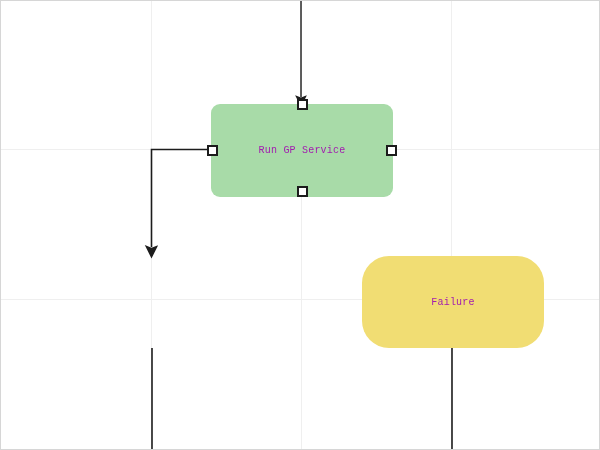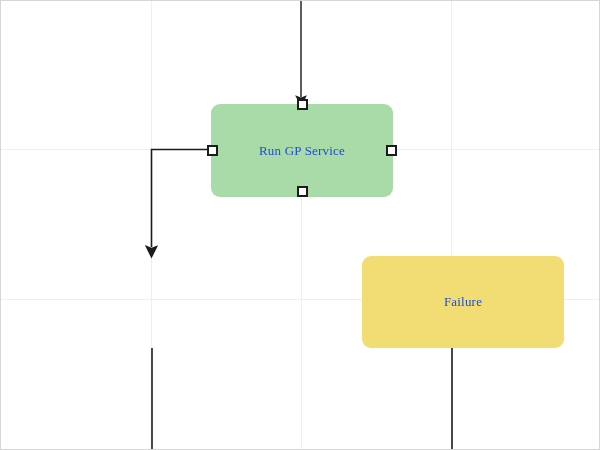--- a/index.html
+++ b/index.html
@@ -51,24 +51,24 @@
   .node {
     position: absolute;
     box-sizing: border-box;
     border-radius: 9px;
     display: flex;
     align-items: center;
     justify-content: center;
     user-select: none;
   }
   .node-label {
-    font-size: 13px;
+    font-size: 10px;
     letter-spacing: 0.2px;
-    color: #1d4ed8;
-    font-family: Liberation Serif, serif;
+    color: #a21caf;
+    font-family: Liberation Mono, monospace;
     white-space: nowrap;
   }
   
   .anchor {
     position: absolute;
     width: 11px;
     height: 11px;
     box-sizing: border-box;
     background: #ffffff;
     border: 2px solid #1c1c1c;
@@ -103,21 +103,21 @@
     <path d="M 151 347 L 151 450" fill="none" stroke="#1c1c1c" stroke-width="1.6"></path>
 
     <path d="M 451 347 L 451 450" fill="none" stroke="#1c1c1c" stroke-width="1.6"></path>
   </svg>
 
   <div class="node" id="node-run-gp-service" style="left:210px; top:103px; width:182px; height:93px; background:#a8dba8;">
     <span class="node-label">Run GP Service</span>
   </div>
 
 
-  <div class="node" id="node-failure" style="left:361px; top:255px; width:202px; height:92px; background:#f1dd73;">
+  <div class="node" id="node-failure" style="left:361px; top:255px; width:182px; height:92px; background:#f1dd73;border-radius:27px;">
     <span class="node-label">Failure</span>
   </div>
 
   <div class="anchor" style="left:295.5px; top:97.5px;"></div>
   <div class="anchor" style="left:205.5px; top:143.5px;"></div>
   <div class="anchor" style="left:384.5px; top:143.5px;"></div>
   <div class="anchor" style="left:295.5px; top:184.5px;"></div>
 
 </div>
 

